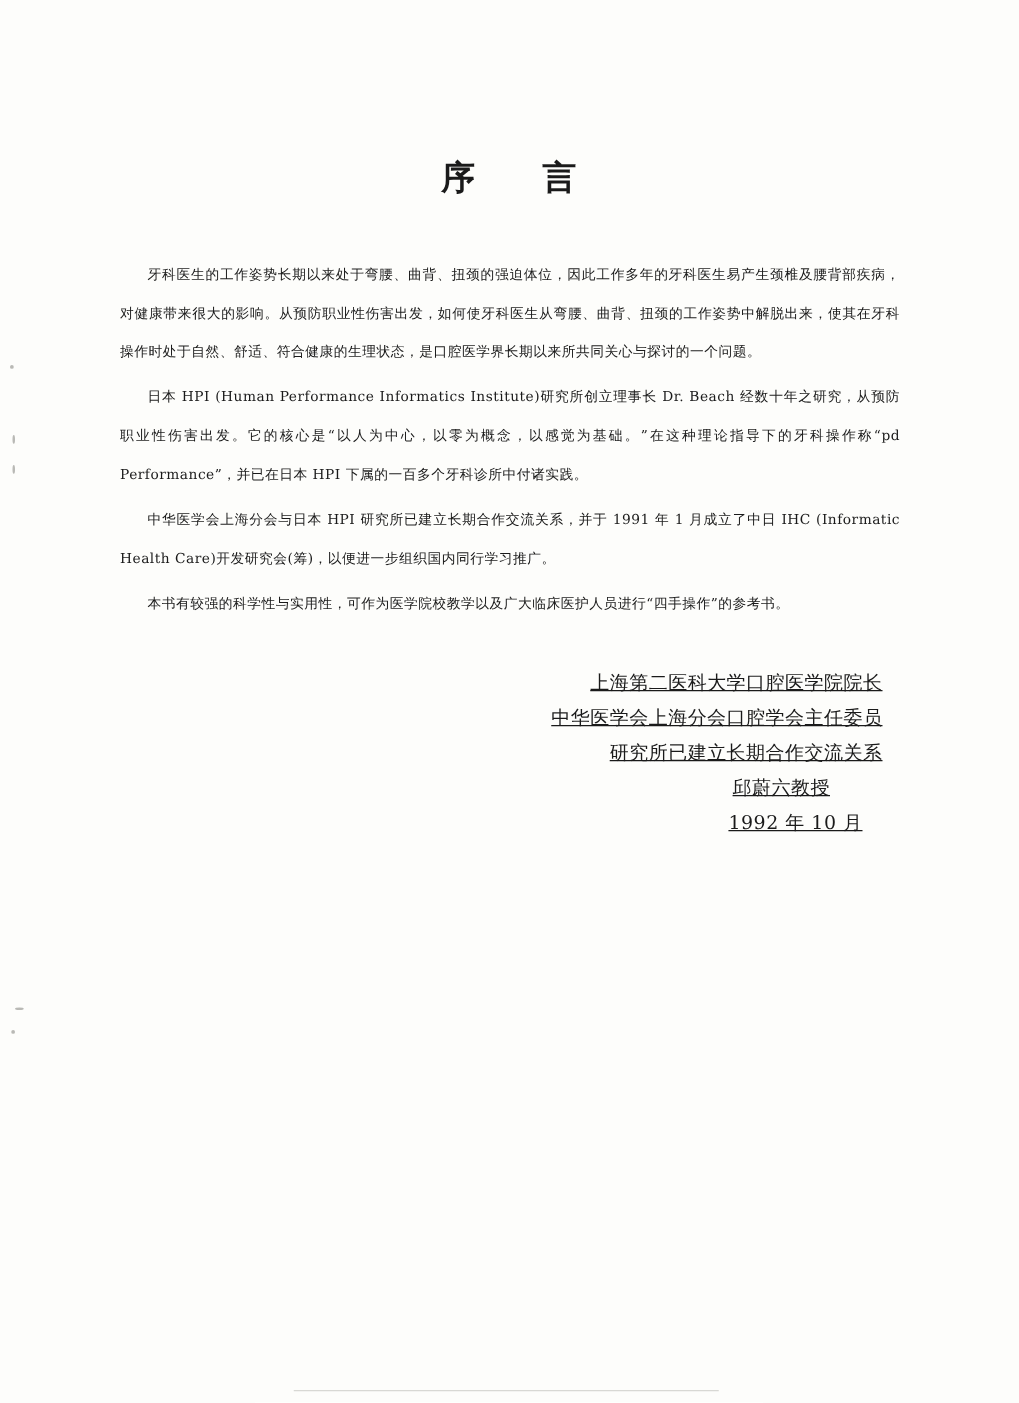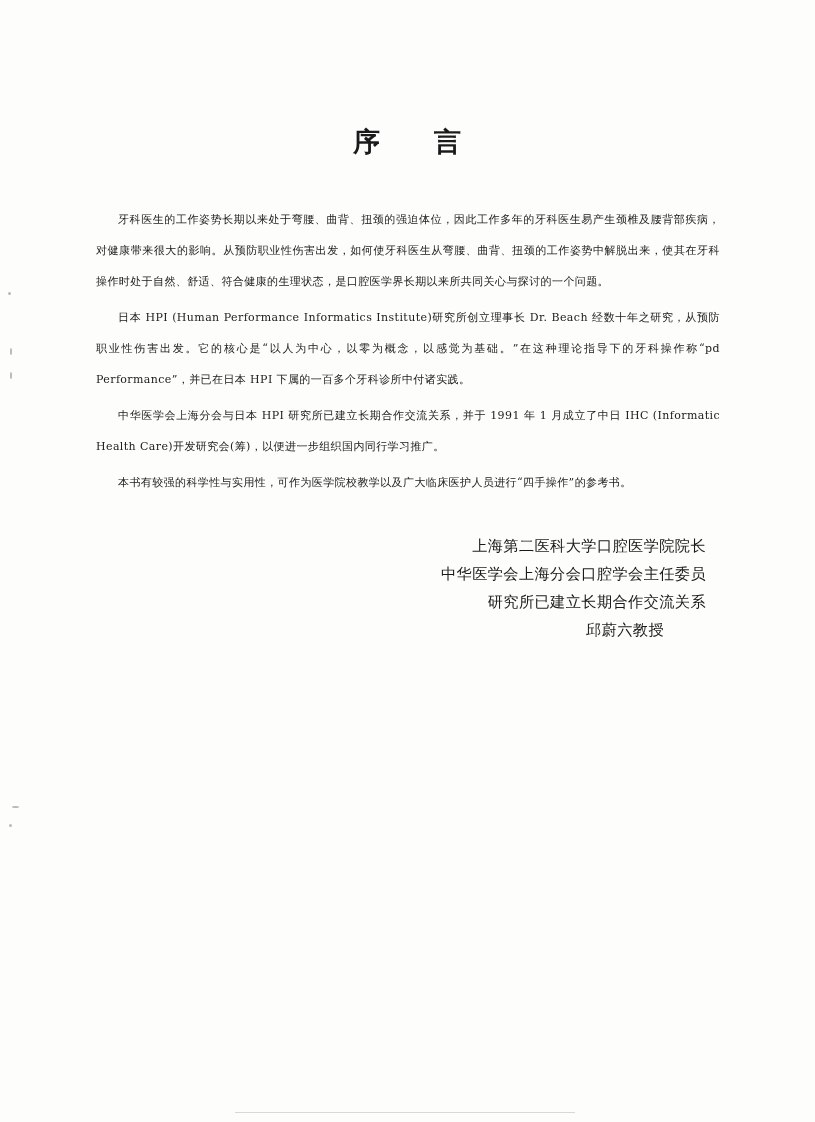--- a/index.html
+++ b/index.html
@@ -62,20 +62,21 @@
   .signature {
     margin-top: 34px;
     font-size: 15.2px;
     line-height: 28px;
     text-align: right;
     padding-right: 14px;
     letter-spacing: 0.4px;
   }
   .signature div {
     white-space: nowrap;
+    text-decoration: underline;
   }
   .sig-name {
     padding-right: 42px;
   }
   .sig-date {
     padding-right: 16px;
   }
 
   .bottom-rule {
     position: absolute;
@@ -106,17 +107,18 @@
   <p class="para">牙科医生的工作姿势长期以来处于弯腰、曲背、扭颈的强迫体位，因此工作多年的牙科医生易产生颈椎及腰背部疾病，对健康带来很大的影响。从预防职业性伤害出发，如何使牙科医生从弯腰、曲背、扭颈的工作姿势中解脱出来，使其在牙科操作时处于自然、舒适、符合健康的生理状态，是口腔医学界长期以来所共同关心与探讨的一个问题。</p>
   <p class="para">日本 HPI (Human Performance Informatics Institute)研究所创立理事长 Dr. Beach 经数十年之研究，从预防职业性伤害出发。它的核心是“以人为中心，以零为概念，以感觉为基础。”在这种理论指导下的牙科操作称“pd Performance”，并已在日本 HPI 下属的一百多个牙科诊所中付诸实践。</p>
   <p class="para">中华医学会上海分会与日本 HPI 研究所已建立长期合作交流关系，并于 1991 年 1 月成立了中日 IHC (Informatic Health Care)开发研究会(筹)，以便进一步组织国内同行学习推广。</p>
   <p class="para">本书有较强的科学性与实用性，可作为医学院校教学以及广大临床医护人员进行“四手操作”的参考书。</p>
 
   <div class="signature">
     <div>上海第二医科大学口腔医学院院长</div>
     <div>中华医学会上海分会口腔学会主任委员</div>
     <div>研究所已建立长期合作交流关系</div>
     <div class="sig-name">邱蔚六教授</div>
+    <div class="sig-date">1992 年 10 月</div>
   </div>
 
 </div>
 
 <div class="bottom-rule"></div>
 
 </body></html>

